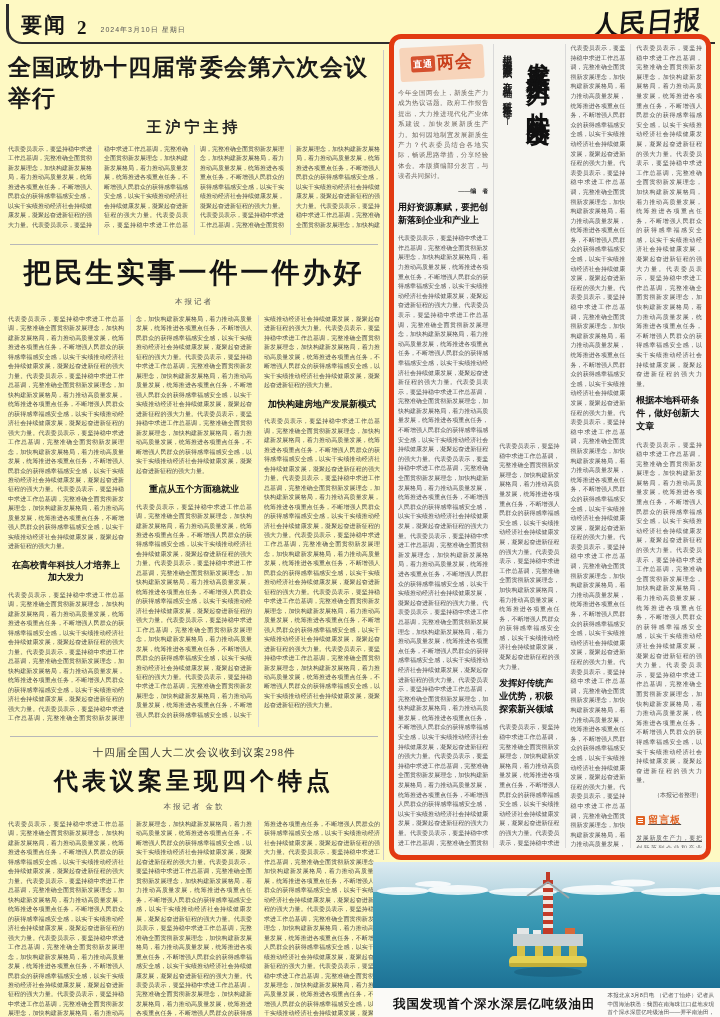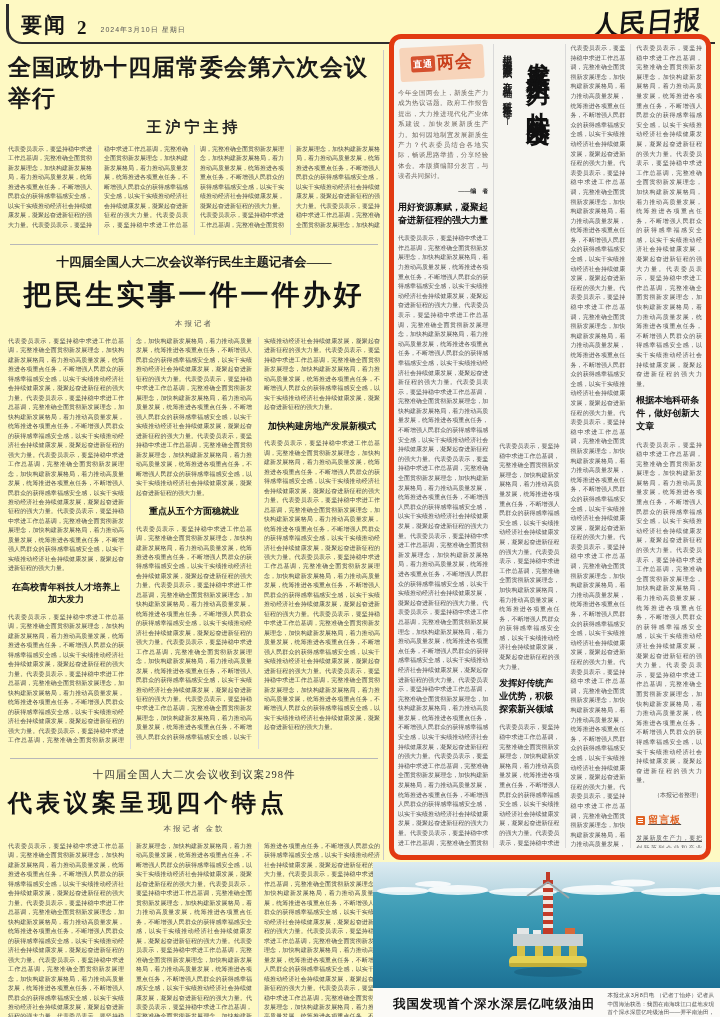--- a/index.html
+++ b/index.html
@@ -31,21 +31,21 @@
   .c-body{height:252px;}
   .art-rule{border:none;border-top:1px solid #b8b8b8;margin:9px 2px;}
   .kicker-b{font-family:"Liberation Serif",serif;font-weight:700;font-size:12.5px;color:#1d1d1d;
             text-align:center;margin:2px 0 0;}
   .b-headline{font-family:"Liberation Serif",serif;font-weight:900;font-size:28px;color:#141414;
               text-align:center;margin:5px 0 2px;letter-spacing:3px;}
   .byline{font-size:7.5px;color:#555;text-align:center;margin:5px 0 8px;letter-spacing:2px;}
   .kicker-c{font-family:"Liberation Serif",serif;font-size:10.5px;color:#333;
             text-align:center;margin:2px 0 0;letter-spacing:1px;}
   .c-headline{font-family:"Liberation Serif",serif;font-weight:900;font-size:24px;color:#141414;
-              text-align:left;margin:5px 0 2px;letter-spacing:4px;}
+              text-align:center;margin:5px 0 2px;letter-spacing:4px;}
   .inline-sub{font-family:"Liberation Serif",serif;font-weight:700;font-size:9px;color:#151515;
               text-align:center;margin:7px 0;line-height:1.4;}
   .body-cols p{margin:0 0 5px;}
   
   .vdiv{position:absolute;left:383px;top:50px;width:1px;height:810px;background:#c9c9c9;}
   
   .feature{position:absolute;left:389px;top:34px;width:322px;height:826px;box-sizing:border-box;
            border:5px solid #e23a12;border-radius:12px;background:#f6f5f0;
            display:flex;padding:5px 4px;}
   .fcol{height:804px;overflow:hidden;font-size:6px;line-height:1.6;color:#4f4f4f;text-align:justify;}
@@ -108,21 +108,20 @@
       <h1 class="a-headline">全国政协十四届常委会第六次会议举行</h1>
       <h2 class="a-sub">王沪宁主持</h2>
       <div class="body-cols cols4">
           <p>代表委员表示，要坚持稳中求进工作总基调，完整准确全面贯彻新发展理念，加快构建新发展格局，着力推动高质量发展，统筹推进各项重点任务，不断增强人民群众的获得感幸福感安全感，以实干实绩推动经济社会持续健康发展，凝聚起奋进新征程的强大力量。代表委员表示，要坚持稳中求进工作总基调，完整准确全面贯彻新发展理念，加快构建新发展格局，着力推动高质量发展，统筹推进各项重点任务，不断增强人民群众的获得感幸福感安全感，以实干实绩推动经济社会持续健康发展，凝聚起奋进新征程的强大力量。代表委员表示，要坚持稳中求进工作总基调，完整准确全面贯彻新发展理念，加快构建新发展格局，着力推动高质量发展，统筹推进各项重点任务，不断增强人民群众的获得感幸福感安全感，以实干实绩推动经济社会持续健康发展，凝聚起奋进新征程的强大力量。代表委员表示，要坚持稳中求进工作总基调，完整准确全面贯彻新发展理念，加快构建新发展格局，着力推动高质量发展，统筹推进各项重点任务，不断增强人民群众的获得感幸福感安全感，以实干实绩推动经济社会持续健康发展，凝聚起奋进新征程的强大力量。代表委员表示，要坚持稳中求进工作总基调，完整准确全面贯彻新发展理念，加快构建新发展格局，着力推动高质量发展，统筹推进各项重点任务，不断增强人民群众的获得感幸福感安全感，以实干实绩推动经济社会持续健康发展，凝聚起奋进新征程的强大力量。代表委员表示，要坚持稳中求进工作总基调，完整准确全面贯彻新发展理念，加快构建新发展格局，着力推动高质量发展，统筹推进各项重点任务，不断增强人民群众的获得感幸福感安全感，以实干实绩推动经济社会持续健康发展，凝聚起奋进新征程的强大力量。代表委员表示，要坚持稳中求进工作总基调，完整准确全面贯彻新发展理念，加快构建新发展格局，着力推动高质量发展，统筹推进各项重点任务，不断增强人民群众的获得感幸福感安全感，以实干实绩推动经济社会持续健康发展，凝聚起奋进新征程的强大力量。</p>
         </div>
     </article>
 
     <hr class="art-rule">
 
     <article>
-      <div class="kicker-b">十四届全国人大二次会议举行民生主题记者会——</div>
       <h1 class="b-headline">把民生实事一件一件办好</h1>
       <div class="byline">本报记者</div>
       <div class="body-cols cols3 b-body">
         <p>代表委员表示，要坚持稳中求进工作总基调，完整准确全面贯彻新发展理念，加快构建新发展格局，着力推动高质量发展，统筹推进各项重点任务，不断增强人民群众的获得感幸福感安全感，以实干实绩推动经济社会持续健康发展，凝聚起奋进新征程的强大力量。代表委员表示，要坚持稳中求进工作总基调，完整准确全面贯彻新发展理念，加快构建新发展格局，着力推动高质量发展，统筹推进各项重点任务，不断增强人民群众的获得感幸福感安全感，以实干实绩推动经济社会持续健康发展，凝聚起奋进新征程的强大力量。代表委员表示，要坚持稳中求进工作总基调，完整准确全面贯彻新发展理念，加快构建新发展格局，着力推动高质量发展，统筹推进各项重点任务，不断增强人民群众的获得感幸福感安全感，以实干实绩推动经济社会持续健康发展，凝聚起奋进新征程的强大力量。代表委员表示，要坚持稳中求进工作总基调，完整准确全面贯彻新发展理念，加快构建新发展格局，着力推动高质量发展，统筹推进各项重点任务，不断增强人民群众的获得感幸福感安全感，以实干实绩推动经济社会持续健康发展，凝聚起奋进新征程的强大力量。</p>
         <h3 class="inline-sub">在高校青年科技人才培养上加大发力</h3>
         <p>代表委员表示，要坚持稳中求进工作总基调，完整准确全面贯彻新发展理念，加快构建新发展格局，着力推动高质量发展，统筹推进各项重点任务，不断增强人民群众的获得感幸福感安全感，以实干实绩推动经济社会持续健康发展，凝聚起奋进新征程的强大力量。代表委员表示，要坚持稳中求进工作总基调，完整准确全面贯彻新发展理念，加快构建新发展格局，着力推动高质量发展，统筹推进各项重点任务，不断增强人民群众的获得感幸福感安全感，以实干实绩推动经济社会持续健康发展，凝聚起奋进新征程的强大力量。代表委员表示，要坚持稳中求进工作总基调，完整准确全面贯彻新发展理念，加快构建新发展格局，着力推动高质量发展，统筹推进各项重点任务，不断增强人民群众的获得感幸福感安全感，以实干实绩推动经济社会持续健康发展，凝聚起奋进新征程的强大力量。代表委员表示，要坚持稳中求进工作总基调，完整准确全面贯彻新发展理念，加快构建新发展格局，着力推动高质量发展，统筹推进各项重点任务，不断增强人民群众的获得感幸福感安全感，以实干实绩推动经济社会持续健康发展，凝聚起奋进新征程的强大力量。代表委员表示，要坚持稳中求进工作总基调，完整准确全面贯彻新发展理念，加快构建新发展格局，着力推动高质量发展，统筹推进各项重点任务，不断增强人民群众的获得感幸福感安全感，以实干实绩推动经济社会持续健康发展，凝聚起奋进新征程的强大力量。</p>
         <h3 class="inline-sub">重点从五个方面稳就业</h3>
         <p>代表委员表示，要坚持稳中求进工作总基调，完整准确全面贯彻新发展理念，加快构建新发展格局，着力推动高质量发展，统筹推进各项重点任务，不断增强人民群众的获得感幸福感安全感，以实干实绩推动经济社会持续健康发展，凝聚起奋进新征程的强大力量。代表委员表示，要坚持稳中求进工作总基调，完整准确全面贯彻新发展理念，加快构建新发展格局，着力推动高质量发展，统筹推进各项重点任务，不断增强人民群众的获得感幸福感安全感，以实干实绩推动经济社会持续健康发展，凝聚起奋进新征程的强大力量。代表委员表示，要坚持稳中求进工作总基调，完整准确全面贯彻新发展理念，加快构建新发展格局，着力推动高质量发展，统筹推进各项重点任务，不断增强人民群众的获得感幸福感安全感，以实干实绩推动经济社会持续健康发展，凝聚起奋进新征程的强大力量。代表委员表示，要坚持稳中求进工作总基调，完整准确全面贯彻新发展理念，加快构建新发展格局，着力推动高质量发展，统筹推进各项重点任务，不断增强人民群众的获得感幸福感安全感，以实干实绩推动经济社会持续健康发展，凝聚起奋进新征程的强大力量。代表委员表示，要坚持稳中求进工作总基调，完整准确全面贯彻新发展理念，加快构建新发展格局，着力推动高质量发展，统筹推进各项重点任务，不断增强人民群众的获得感幸福感安全感，以实干实绩推动经济社会持续健康发展，凝聚起奋进新征程的强大力量。</p>
         <h3 class="inline-sub">加快构建房地产发展新模式</h3>
         <p>代表委员表示，要坚持稳中求进工作总基调，完整准确全面贯彻新发展理念，加快构建新发展格局，着力推动高质量发展，统筹推进各项重点任务，不断增强人民群众的获得感幸福感安全感，以实干实绩推动经济社会持续健康发展，凝聚起奋进新征程的强大力量。代表委员表示，要坚持稳中求进工作总基调，完整准确全面贯彻新发展理念，加快构建新发展格局，着力推动高质量发展，统筹推进各项重点任务，不断增强人民群众的获得感幸福感安全感，以实干实绩推动经济社会持续健康发展，凝聚起奋进新征程的强大力量。代表委员表示，要坚持稳中求进工作总基调，完整准确全面贯彻新发展理念，加快构建新发展格局，着力推动高质量发展，统筹推进各项重点任务，不断增强人民群众的获得感幸福感安全感，以实干实绩推动经济社会持续健康发展，凝聚起奋进新征程的强大力量。代表委员表示，要坚持稳中求进工作总基调，完整准确全面贯彻新发展理念，加快构建新发展格局，着力推动高质量发展，统筹推进各项重点任务，不断增强人民群众的获得感幸福感安全感，以实干实绩推动经济社会持续健康发展，凝聚起奋进新征程的强大力量。代表委员表示，要坚持稳中求进工作总基调，完整准确全面贯彻新发展理念，加快构建新发展格局，着力推动高质量发展，统筹推进各项重点任务，不断增强人民群众的获得感幸福感安全感，以实干实绩推动经济社会持续健康发展，凝聚起奋进新征程的强大力量。</p>
@@ -147,21 +146,21 @@
 
   <div class="feature">
 
     <div class="fcol c1">
       <div class="badge">
         <span class="badge-zhitong">直通</span>
         <span class="badge-lianghui">两会</span>
       </div>
       <p class="intro">今年全国两会上，新质生产力成为热议话题。政府工作报告提出，大力推进现代化产业体系建设，加快发展新质生产力。如何因地制宜发展新质生产力？代表委员结合各地实际，畅谈思路举措，分享经验体会。本版摘编部分发言，与读者共同探讨。</p>
       <p class="editor-sig">——编　者</p>
-      <h3 class="f-sub">用好资源禀赋，凝聚起奋进新征程的强大力量</h3>
+      <h3 class="f-sub">用好资源禀赋，要把创新落到企业和产业上</h3>
       <p>代表委员表示，要坚持稳中求进工作总基调，完整准确全面贯彻新发展理念，加快构建新发展格局，着力推动高质量发展，统筹推进各项重点任务，不断增强人民群众的获得感幸福感安全感，以实干实绩推动经济社会持续健康发展，凝聚起奋进新征程的强大力量。代表委员表示，要坚持稳中求进工作总基调，完整准确全面贯彻新发展理念，加快构建新发展格局，着力推动高质量发展，统筹推进各项重点任务，不断增强人民群众的获得感幸福感安全感，以实干实绩推动经济社会持续健康发展，凝聚起奋进新征程的强大力量。代表委员表示，要坚持稳中求进工作总基调，完整准确全面贯彻新发展理念，加快构建新发展格局，着力推动高质量发展，统筹推进各项重点任务，不断增强人民群众的获得感幸福感安全感，以实干实绩推动经济社会持续健康发展，凝聚起奋进新征程的强大力量。代表委员表示，要坚持稳中求进工作总基调，完整准确全面贯彻新发展理念，加快构建新发展格局，着力推动高质量发展，统筹推进各项重点任务，不断增强人民群众的获得感幸福感安全感，以实干实绩推动经济社会持续健康发展，凝聚起奋进新征程的强大力量。代表委员表示，要坚持稳中求进工作总基调，完整准确全面贯彻新发展理念，加快构建新发展格局，着力推动高质量发展，统筹推进各项重点任务，不断增强人民群众的获得感幸福感安全感，以实干实绩推动经济社会持续健康发展，凝聚起奋进新征程的强大力量。代表委员表示，要坚持稳中求进工作总基调，完整准确全面贯彻新发展理念，加快构建新发展格局，着力推动高质量发展，统筹推进各项重点任务，不断增强人民群众的获得感幸福感安全感，以实干实绩推动经济社会持续健康发展，凝聚起奋进新征程的强大力量。代表委员表示，要坚持稳中求进工作总基调，完整准确全面贯彻新发展理念，加快构建新发展格局，着力推动高质量发展，统筹推进各项重点任务，不断增强人民群众的获得感幸福感安全感，以实干实绩推动经济社会持续健康发展，凝聚起奋进新征程的强大力量。代表委员表示，要坚持稳中求进工作总基调，完整准确全面贯彻新发展理念，加快构建新发展格局，着力推动高质量发展，统筹推进各项重点任务，不断增强人民群众的获得感幸福感安全感，以实干实绩推动经济社会持续健康发展，凝聚起奋进新征程的强大力量。代表委员表示，要坚持稳中求进工作总基调，完整准确全面贯彻新发展理念，加快构建新发展格局，着力推动高质量发展，统筹推进各项重点任务，不断增强人民群众的获得感幸福感安全感，以实干实绩推动经济社会持续健康发展，凝聚起奋进新征程的强大力量。代表委员表示，要坚持稳中求进工作总基调，完整准确全面贯彻新发展理念，加快构建新发展格局，着力推动高质量发展，统筹推进各项重点任务，不断增强人民群众的获得感幸福感安全感，以实干实绩推动经济社会持续健康发展，凝聚起奋进新征程的强大力量。代表委员表示，要坚持稳中求进工作总基调，完整准确全面贯彻新发展理念，加快构建新发展格局，着力推动高质量发展，统筹推进各项重点任务，不断增强人民群众的获得感幸福感安全感，以实干实绩推动经济社会持续健康发展，凝聚起奋进新征程的强大力量。</p>
     </div>
 
     <div class="fcol c2">
       <div class="headline-block">
         <div class="vkicker">根据本地资源禀赋、产业基础、科研条件等——</div>
         <h1 class="vheadline">发展新质生产力，从实际出发</h1>
         <div class="vbyline">本报记者</div>
       </div>
       <p>代表委员表示，要坚持稳中求进工作总基调，完整准确全面贯彻新发展理念，加快构建新发展格局，着力推动高质量发展，统筹推进各项重点任务，不断增强人民群众的获得感幸福感安全感，以实干实绩推动经济社会持续健康发展，凝聚起奋进新征程的强大力量。代表委员表示，要坚持稳中求进工作总基调，完整准确全面贯彻新发展理念，加快构建新发展格局，着力推动高质量发展，统筹推进各项重点任务，不断增强人民群众的获得感幸福感安全感，以实干实绩推动经济社会持续健康发展，凝聚起奋进新征程的强大力量。</p>

